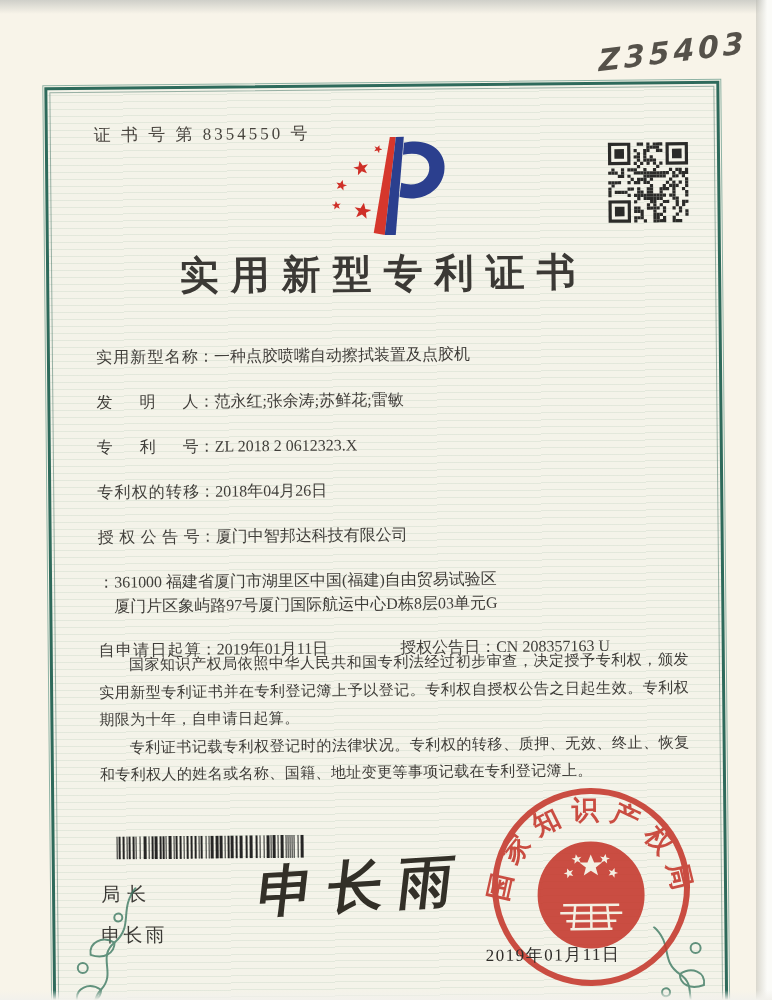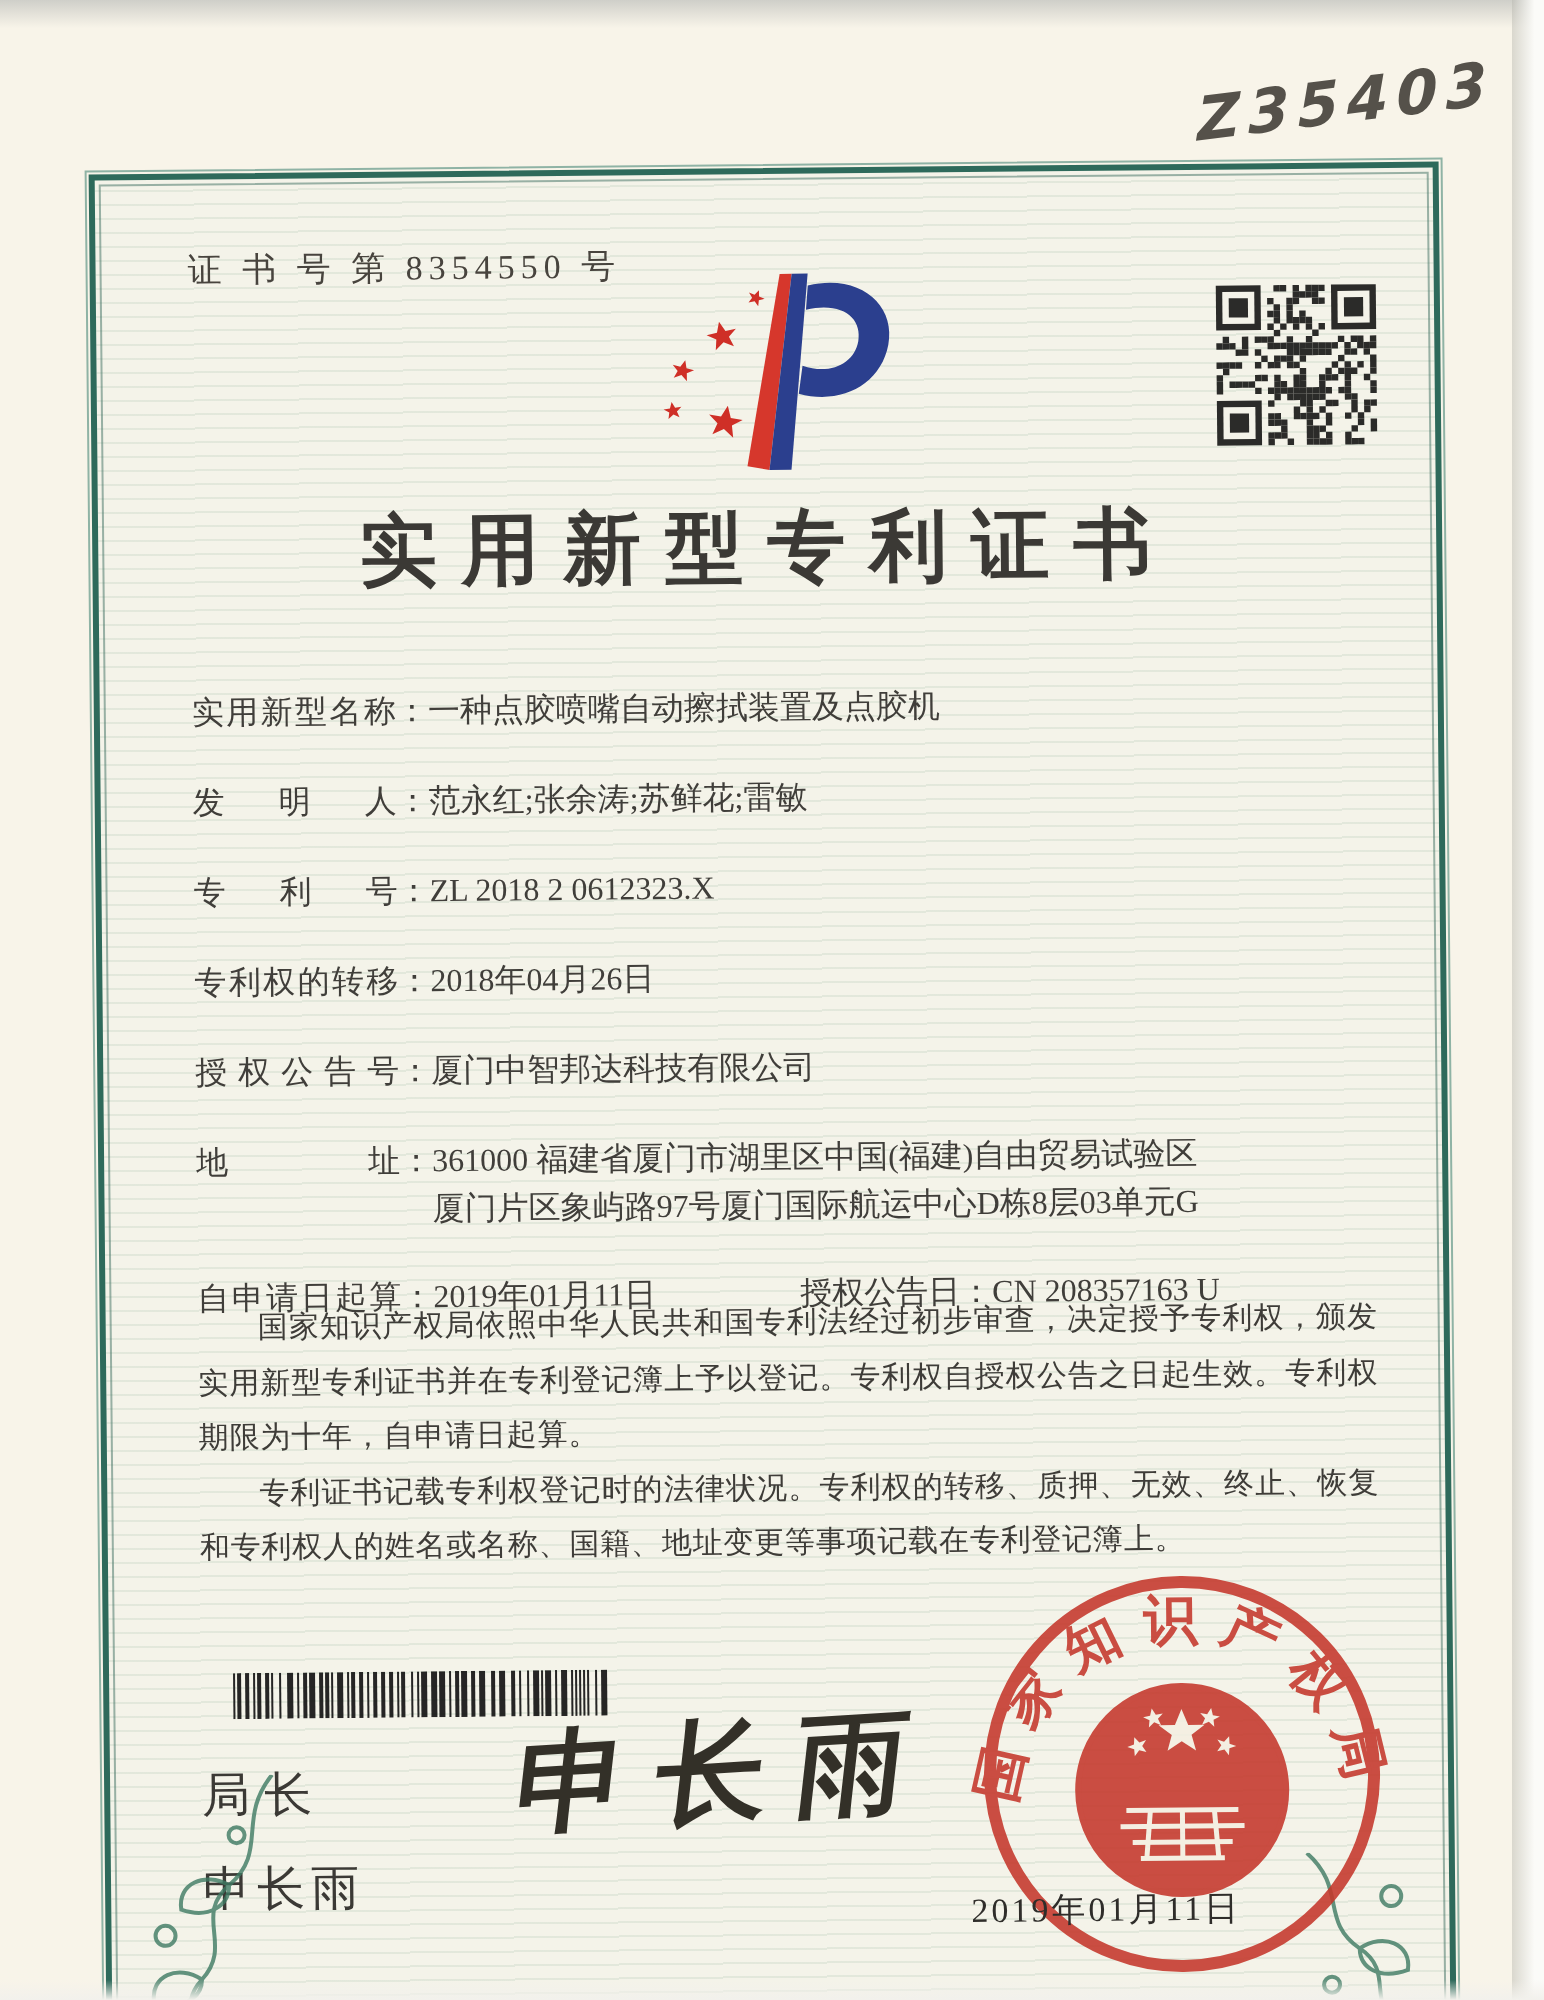--- a/index.html
+++ b/index.html
@@ -53,21 +53,21 @@
   .addr-lines{line-height:23.5px;}
   .grant-row{margin-bottom:0;}
   .grant-gap{display:inline-block;width:72px;}
 
   .paragraphs{position:absolute;left:46px;top:562px;width:590px;
     font-size:15px;line-height:27.5px;letter-spacing:.4px;color:#3e3c38;text-align:justify;}
   .paragraphs p{margin:0;text-indent:2em;}
 
   .barcode{position:absolute;left:60px;top:747px;}
 
-  .official{position:absolute;left:46px;top:792px;font-size:24px;color:#3b3935;}
+  .official{position:absolute;left:46px;top:792px;font-size:19px;color:#3b3935;}
   .official .official-title{letter-spacing:7px;}
   .official .official-name{margin-top:15px;letter-spacing:3px;}
 
   .signature{
     position:absolute;left:168px;top:762px;width:280px;text-align:center;
     font-family:"DejaVu Sans",sans-serif;
     font-size:56px;font-weight:bold;letter-spacing:14px;color:#333028;
     transform:rotate(-3deg) skewX(-10deg);
   }
 
@@ -341,21 +341,20 @@
       <span class="field-label">专利权的转移</span>
         <span class="field-colon">：</span>
       <span class="field-value">2018年04月26日</span>
     </div>
     <div class="field-row">
       <span class="field-label">授权公告号</span>
         <span class="field-colon">：</span>
       <span class="field-value">厦门中智邦达科技有限公司</span>
     </div>
     <div class="field-row">
-      <span class="field-label">地址</span>
         <span class="field-colon">：</span>
       <span class="addr-lines">
         <div>361000 福建省厦门市湖里区中国(福建)自由贸易试验区</div>
         <div>厦门片区象屿路97号厦门国际航运中心D栋8层03单元G</div>
       </span>
     </div>
     <div class="field-row grant-row">
       <span class="field-label">自申请日起算</span>
         <span class="field-colon">：</span>
       <span class="field-value">2019年01月11日</span>

